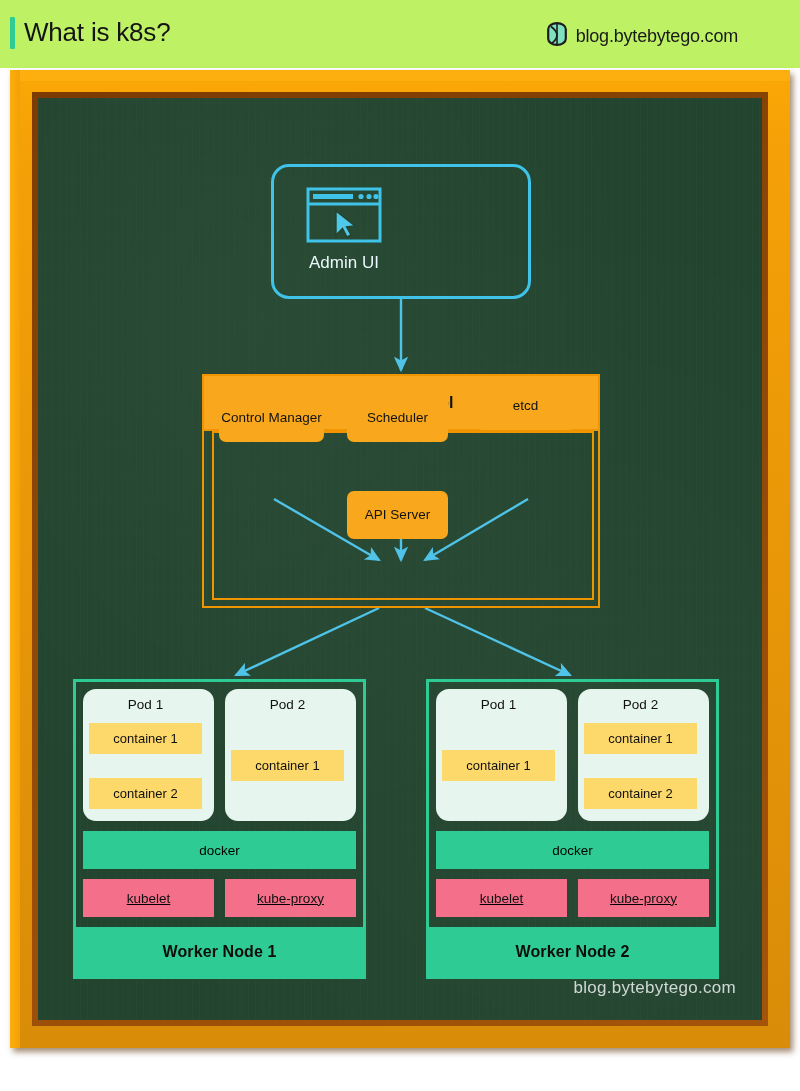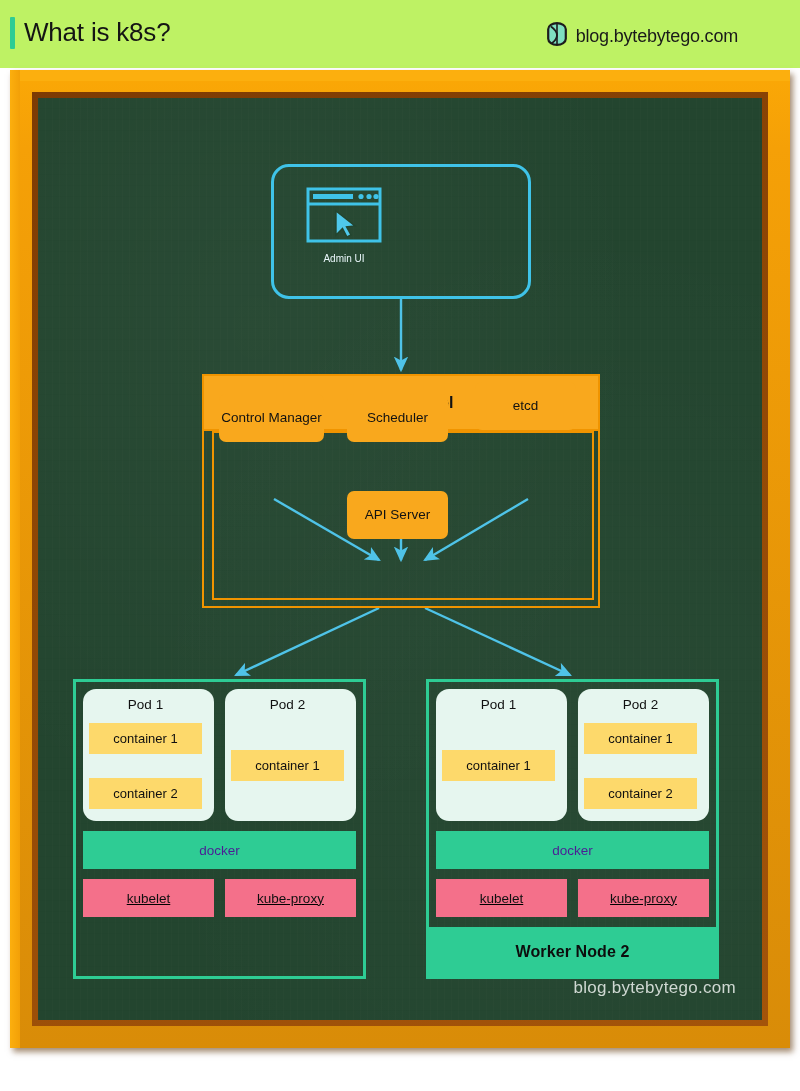--- a/index.html
+++ b/index.html
@@ -117,21 +117,21 @@
   .client-item {
     position: absolute;
     top: 18px;
     width: 112px;
     text-align: center;
   }
   #client-admin { left: 14px; }
   #client-cli   { left: 134px; }
   .client-label {
     margin-top: 8px;
-    font-size: 10px;
+    font-size: 17px;
     color: #EAF7FB;
     white-space: nowrap;
   }
   .client-icon-wrap {
     height: 60px;
     display: flex;
     align-items: center;
     justify-content: center;
   }
 
@@ -252,21 +252,21 @@
   }
   .docker-bar {
     position: absolute;
     left: 0; top: 142px;
     width: 100%; height: 38px;
     background: #2ECC94;
     display: flex;
     align-items: center;
     justify-content: center;
     font-size: 13.5px;
-    color: #4c1d95;
+    color: #000000;
   }
   .agents-row {
     position: absolute;
     left: 0; top: 190px;
     width: 100%; height: 38px;
     display: flex;
     gap: 11px;
     text-decoration: underline;
   }
   .agent-box {
@@ -407,20 +407,21 @@
                 <div class="container-box">container 1</div>
               </div>
             </div>
           </div>
           <div class="docker-bar">docker</div>
           <div class="agents-row">
             <div class="agent-box">kubelet</div>
             <div class="agent-box">kube-proxy</div>
           </div>
         </div>
+        <div class="worker-footer">Worker Node 1</div>
       </div>
 
       <div class="worker-node" id="worker-node-2">
         <div class="worker-inner">
           <div class="pods-row">
             <div class="pod">
               <div class="pod-title">Pod 1</div>
               <div class="pod-containers">
                 <div class="container-box">container 1</div>
               </div>

